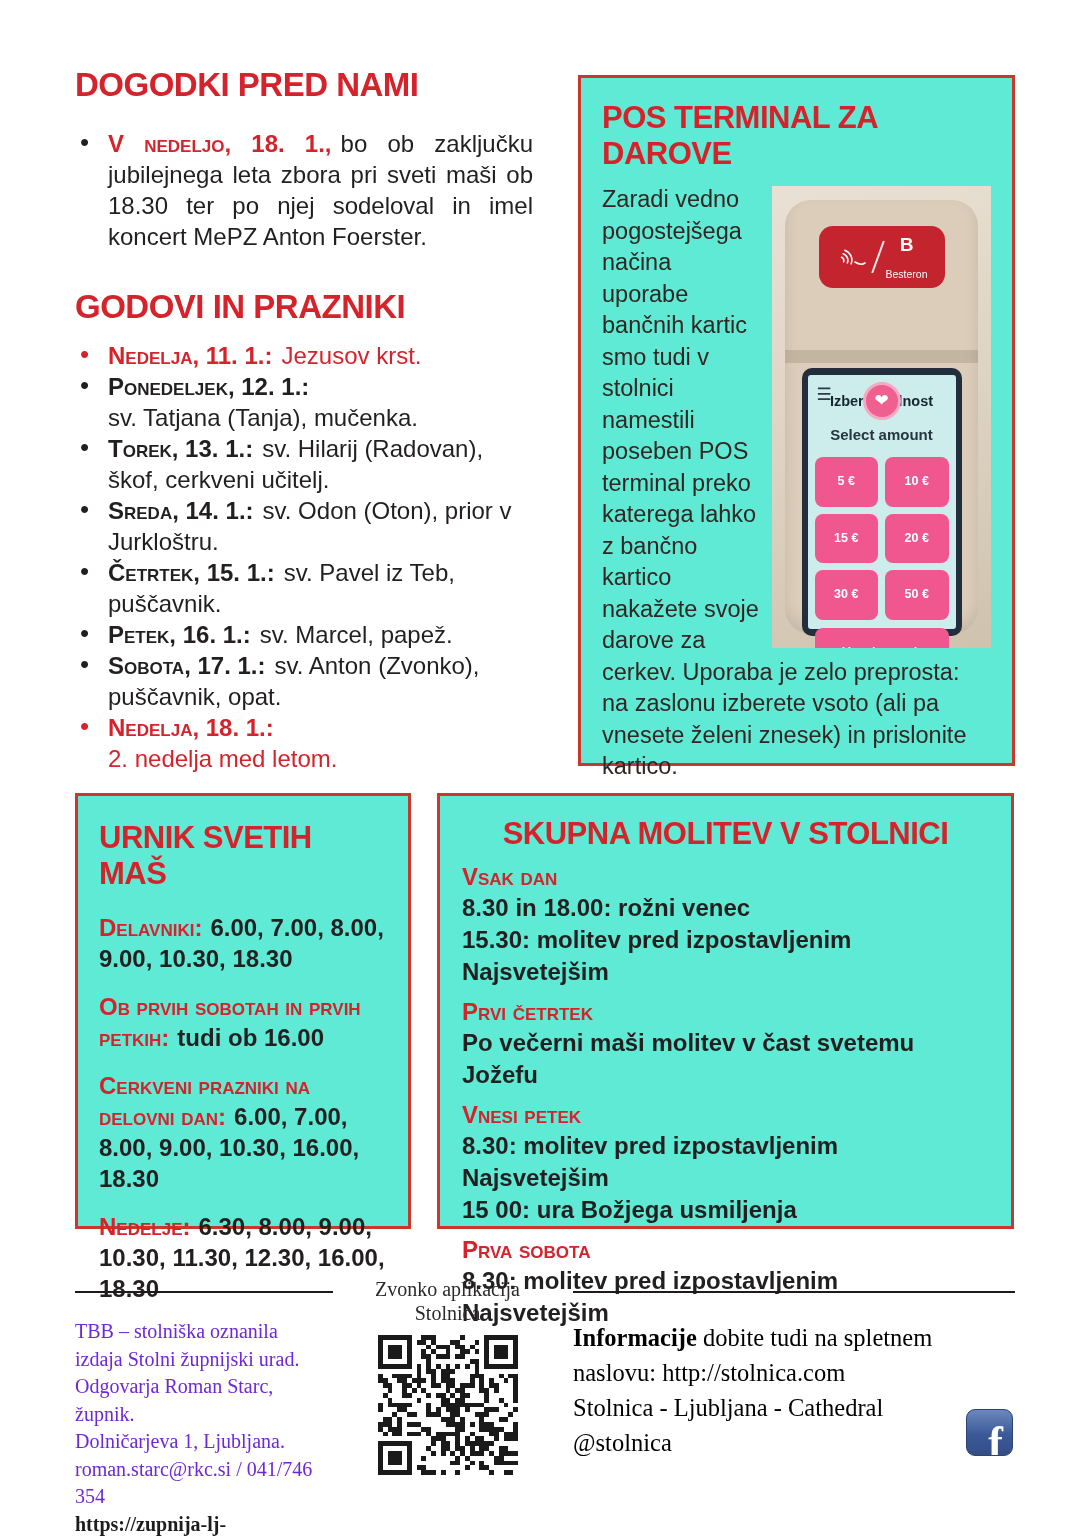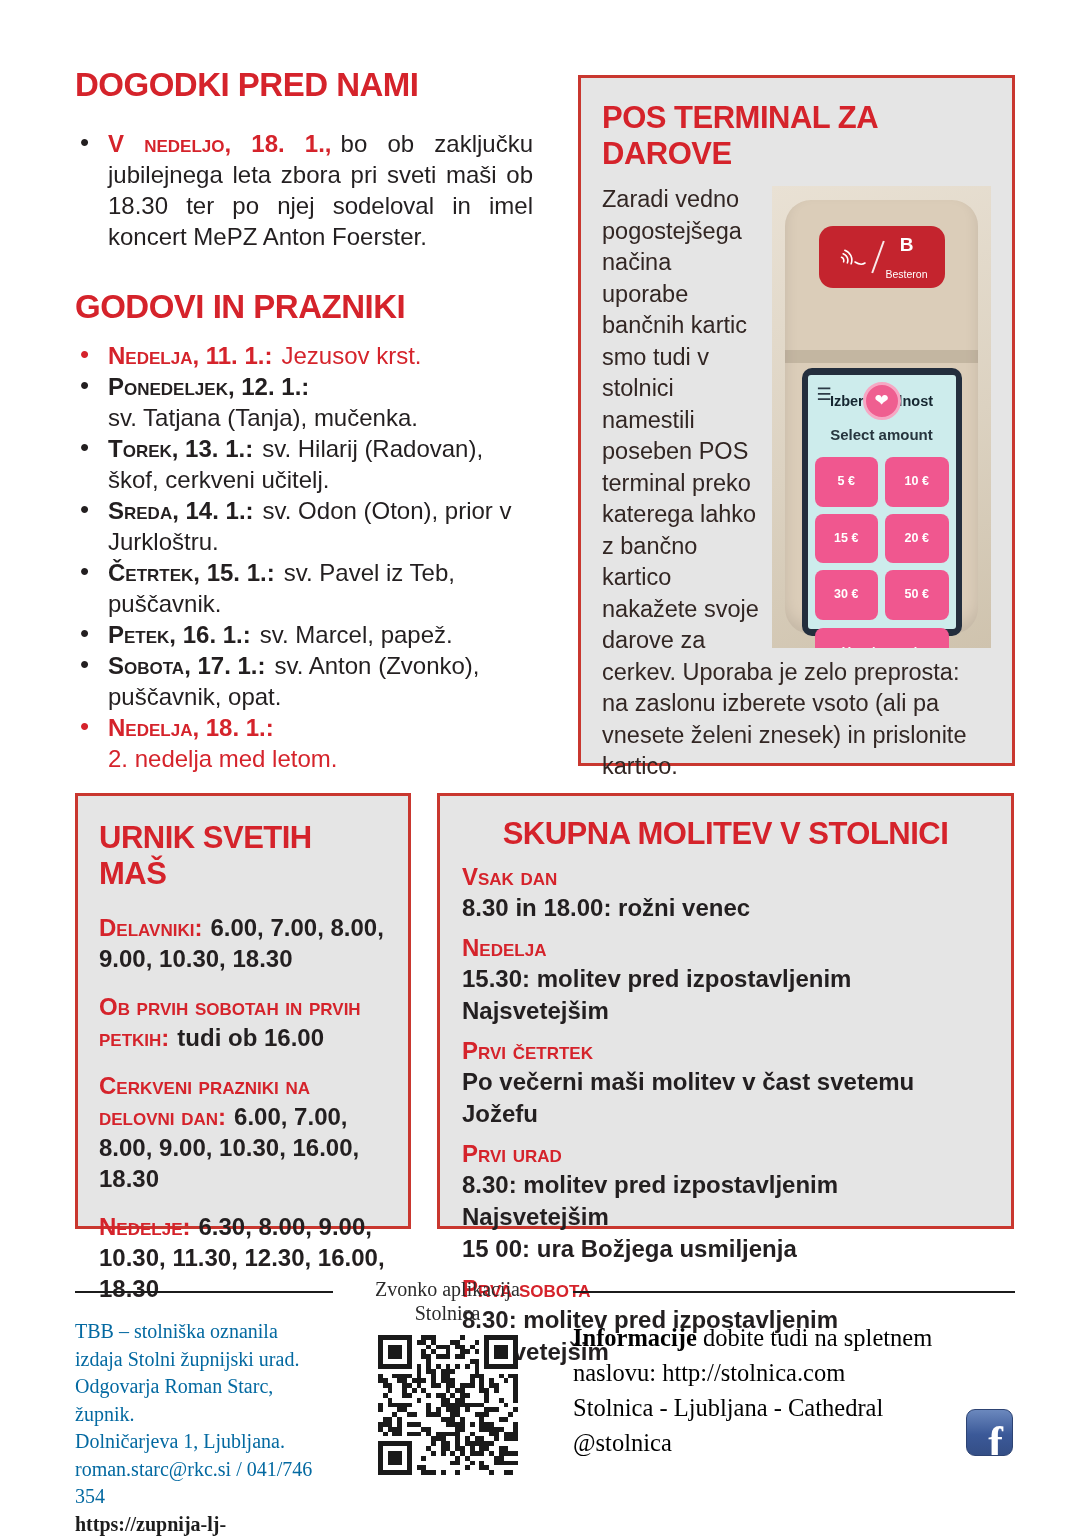--- a/index.html
+++ b/index.html
@@ -14,21 +14,21 @@
   .col-left{position:absolute;left:75px;top:66px;width:458px;}
   .col-left h1{font-size:33px;margin-bottom:24px;}
   .li{position:relative;padding-left:33px;font-size:24px;line-height:31px;}
   .li .bullet{position:absolute;left:5px;top:-1px;font-size:26px;}
   .b-red{color:#d5232b;}
   .lab{margin-right:9px;}
   .just{text-align:justify;}
   .gap{height:36px;}
   .col-left .section2 h1{margin-bottom:14px;}
   
-  .panel{position:absolute;background:#e5e5e5;border:3px solid #c9372f;box-sizing:border-box;}
+  .panel{position:absolute;background:#5eead4;border:3px solid #c9372f;box-sizing:border-box;}
   #pos-panel{left:578px;top:75px;width:437px;height:691px;padding:14px 21px;}
   #pos-panel h2{font-size:31px;margin:8px 0 12px 0;}
   .pos-text{font-size:23.5px;line-height:31.5px;color:#322623;}
   
   .photo{float:right;width:219px;height:462px;margin:2px 0 4px 10px;position:relative;
          background:linear-gradient(160deg,#e9e1d4 0%,#dcd2c1 55%,#cfc3ae 100%);overflow:hidden;}
   .device{position:absolute;left:13px;right:13px;top:14px;bottom:14px;background:#dbcdb9;
           border-radius:26px;box-shadow:inset 0 -8px 14px rgba(0,0,0,.10);}
   .band{position:absolute;left:0;right:0;top:150px;height:13px;background:rgba(90,75,55,.18);}
   .sticker{position:absolute;left:50%;transform:translateX(-50%);top:26px;width:126px;height:62px;
@@ -61,21 +61,21 @@
   
   #skupna-panel{left:437px;top:793px;width:577px;height:436px;padding:10px 22px;}
   #skupna-panel h2{font-size:31px;text-align:center;margin:10px 0 10px 0;}
   .pray-label{font-size:24px;line-height:30px;margin-top:9px;}
   .pray-line{font-size:24px;line-height:32px;font-weight:700;}
   
   .serif{font-family:"Liberation Serif",serif;}
   .rule{border-top:2px solid #1b1b1b;height:0;}
   #foot-left{position:absolute;left:75px;top:1291px;width:258px;}
   #foot-left .rule{margin-bottom:25px;}
-  #foot-left .fl-line{font-size:20px;line-height:27.5px;color:#0369a1;}
+  #foot-left .fl-line{font-size:20px;line-height:27.5px;color:#6d28d9;}
   #foot-left .fl-link{font-size:20px;line-height:27.5px;font-weight:700;color:#1d1d1d;}
   #foot-center{position:absolute;left:360px;top:1277px;width:175px;text-align:center;}
   #foot-center .qlbl{font-size:20px;line-height:24px;color:#2b2b2b;}
   #qr{display:block;margin:10px auto 0 auto;background:#fff;}
   #foot-right{position:absolute;left:573px;top:1291px;width:442px;}
   #foot-right .rule{margin-bottom:27px;}
   .info-text{font-size:24.5px;line-height:35px;color:#000000;}
   .fb{position:absolute;right:2px;top:118px;width:47px;height:47px;border-radius:9px;overflow:hidden;
       background:linear-gradient(#6b88bd 0%,#3b5998 55%,#344e86 100%);border:1px solid #2d4373;box-sizing:border-box;}
   .fb span{position:absolute;right:9px;bottom:-13px;color:#fff;font-weight:700;font-size:44px;
@@ -165,25 +165,24 @@
         <div class="sched"><span class="sc red lab">Cerkveni prazniki na delovni dan:</span><span>6.00, 7.00, 8.00, 9.00, 10.30, 16.00, 18.30</span></div>
         <div class="sched"><span class="sc red lab">Nedelje:</span><span>6.30, 8.00, 9.00, 10.30, 11.30, 12.30, 16.00, 18.30</span></div>
       </div>
   </div>
 
   <div class="panel" id="skupna-panel">
     <h2>SKUPNA MOLITEV V STOLNICI</h2>
     <div>
         <div class="pray-label sc red">Vsak dan</div>
         <div class="pray-line">8.30 in 18.00: rožni venec</div>
-        <div class="pray-label sc red">Nedelja</div>
         <div class="pray-line">15.30: molitev pred izpostavljenim Najsvetejšim</div>
         <div class="pray-label sc red">Prvi četrtek</div>
         <div class="pray-line">Po večerni maši molitev v čast svetemu Jožefu</div>
-        <div class="pray-label sc red">Prvi urad</div>
+        <div class="pray-label sc red">Vnesi petek</div>
         <div class="pray-line">8.30: molitev pred izpostavljenim Najsvetejšim</div>
         <div class="pray-line">15 00: ura Božjega usmiljenja</div>
         <div class="pray-label sc red">Prva sobota</div>
         <div class="pray-line">8.30: molitev pred izpostavljenim Najsvetejšim</div>
       </div>
   </div>
 
   <div id="foot-left" class="serif">
     <div class="rule"></div>
     <div>

